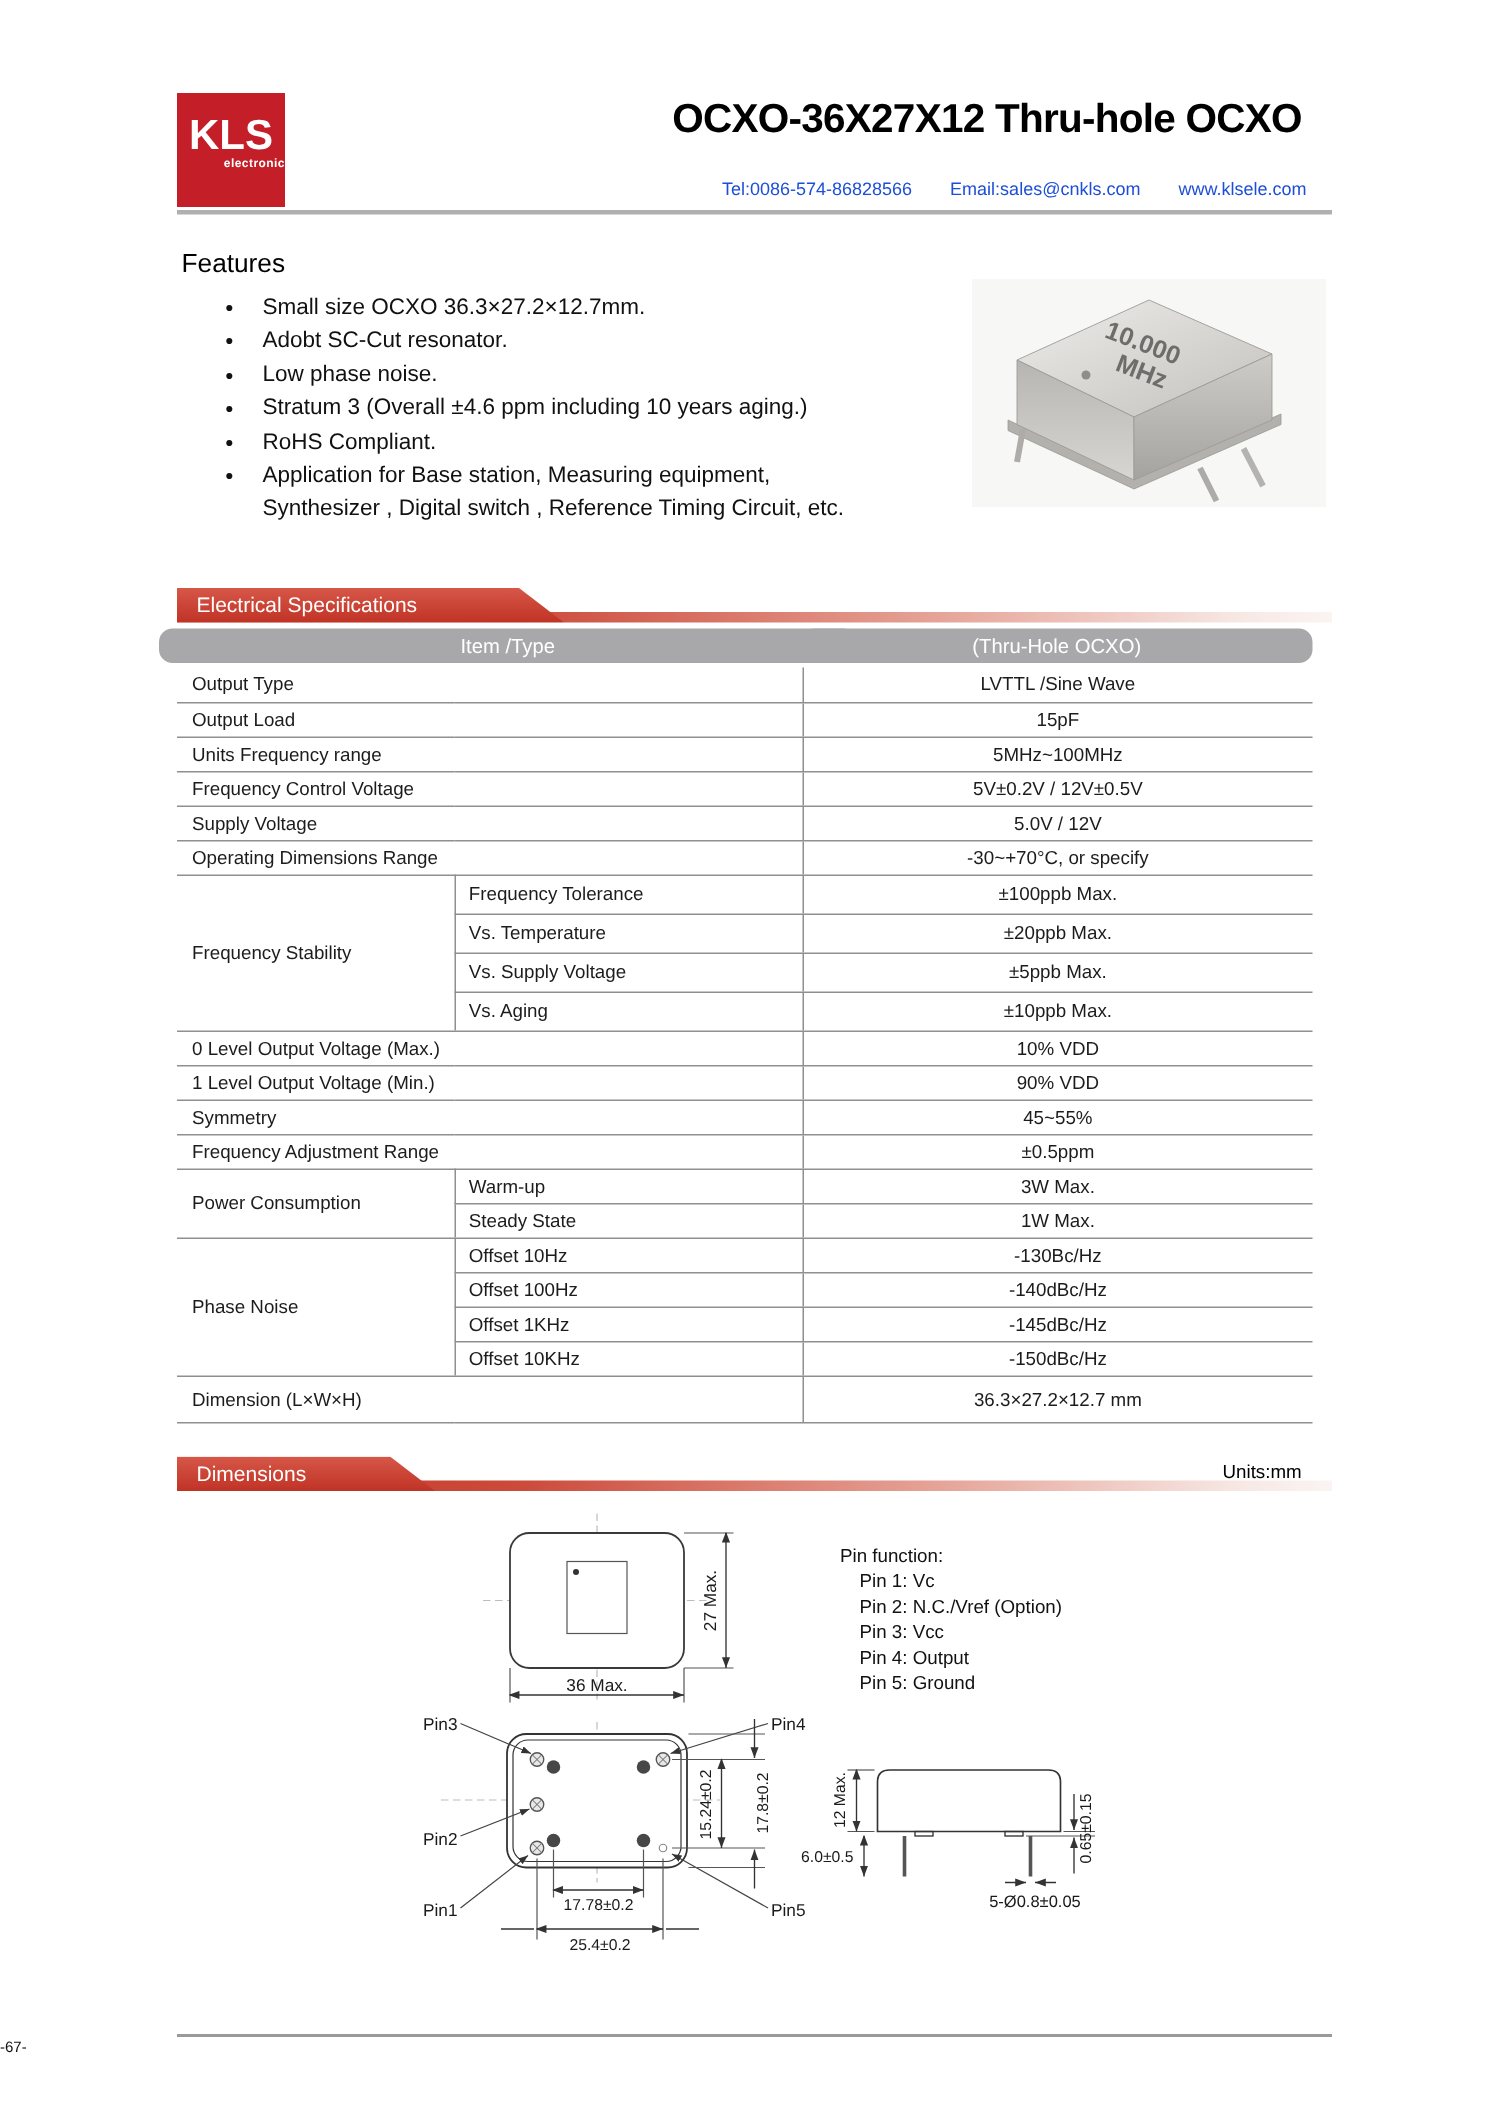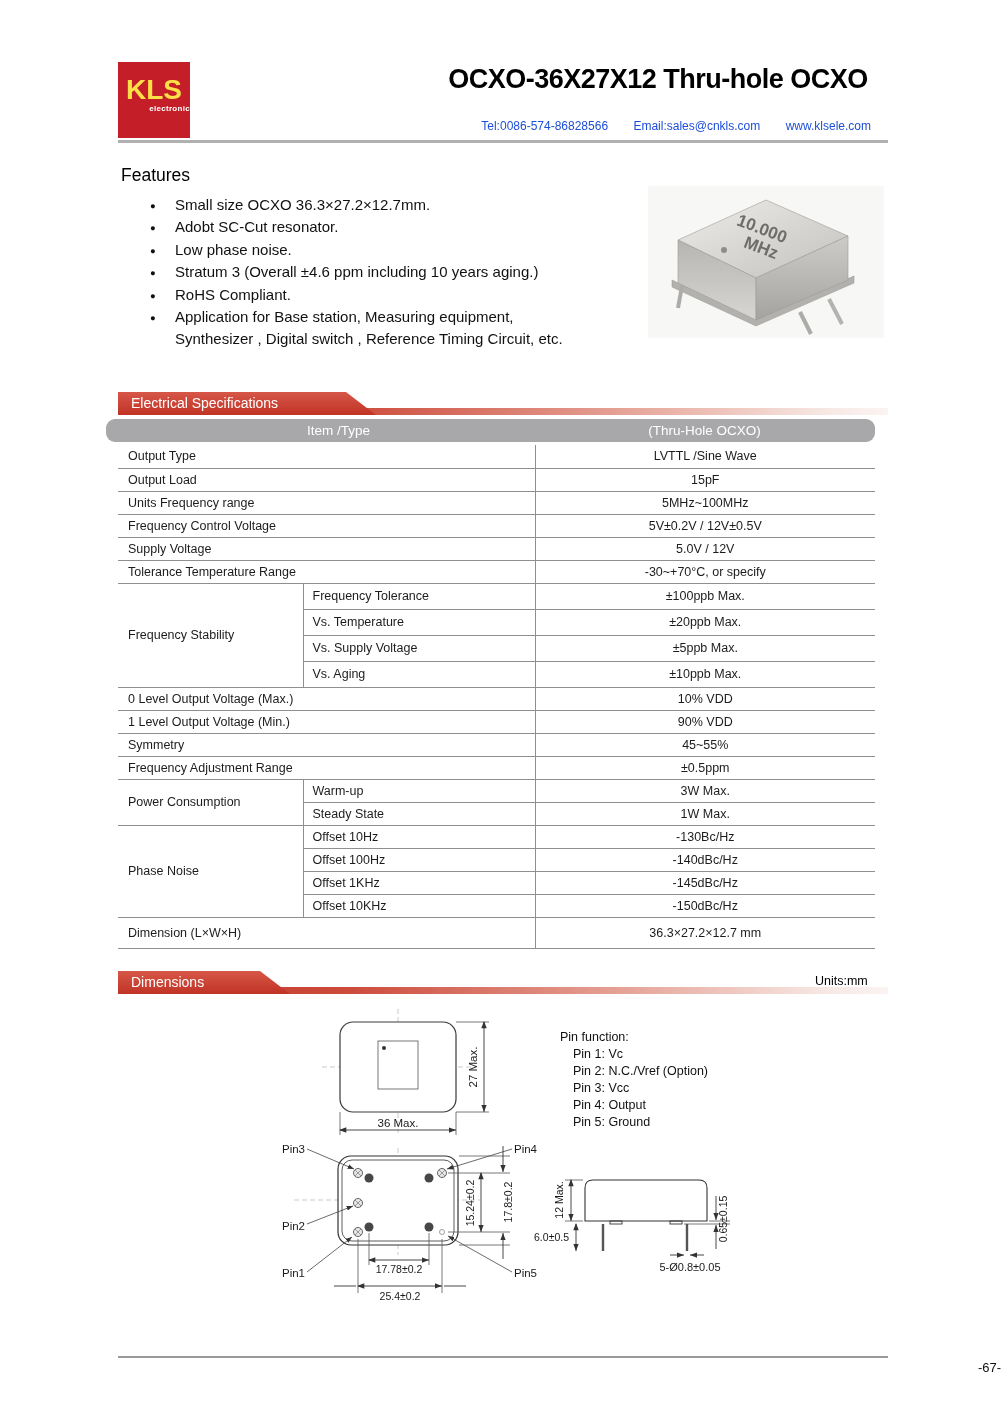--- a/index.html
+++ b/index.html
@@ -1,21 +1,21 @@
 <!DOCTYPE html>
 <html><head>
 <meta charset="utf-8">
 <style>
   html,body { margin:0; padding:0; }
   body { width:1001px; height:1415px; background:#ffffff; font-family:"Liberation Sans", sans-serif; color:#1a1a1a; position:relative; }
   .abs { position:absolute; }
 
   
   .logo { left:118px; top:62px; width:72px; height:76px; background:#c41f28; text-align:center; }
-  .logo-kls { color:#fde047; font-weight:bold; font-size:28px; letter-spacing:0px; margin-top:14px; line-height:28px; font-family:"Liberation Sans",sans-serif; }
+  .logo-kls { color:#ffffff; font-weight:bold; font-size:28px; letter-spacing:0px; margin-top:14px; line-height:28px; font-family:"Liberation Sans",sans-serif; }
   .logo-sub { color:#fff; font-size:8px; font-weight:bold; letter-spacing:0.3px;text-align:right; }
   .doc-title { left:428px; top:64px; width:460px; text-align:center; font-size:27px; font-weight:bold; color:#000; letter-spacing:-0.5px; white-space:nowrap; }
   .contact { left:411px; top:119px; width:460px; text-align:right; font-size:12px; color:#1d4ed8; white-space:nowrap; }
   .contact span { margin-left:22px; }
   .hr-header { left:118px; top:140px; width:770px; height:3px; background:#b0b0b0; }
 
   
   .features-heading { left:121px; top:165px; font-size:17.5px; color:#000; }
   .features-list { left:146px; top:194px; width:430px; list-style:none; margin:0; padding:0; }
   .features-list li { position:relative; padding-left:29px; font-size:15px; line-height:22.4px; color:#111; }
@@ -48,21 +48,21 @@
   tr.r    { height:23px; }
   tr.tall { height:26px; }
   tr.last { height:31px; }
 
   
   .pinfunc { left:560px; top:1029px; font-size:12.5px; line-height:17px; color:#111; }
   .pinfunc .pf-line { padding-left:13px; }
 
   
   .footer-line { left:118px; top:1356px; width:770px; height:2px; background:#9a9a9a; }
-  .page-num { left:0; top:1360px; width:1001px; text-align:right; font-size:13px; color:#111; }
+  .page-num { left:0; top:1360px; width:1001px; text-align:left; font-size:10px; color:#111; }
 
   svg text { font-family:"Liberation Sans", sans-serif; }
 </style>
 </head>
 <body>
 
 <div class="abs logo">
   <div class="logo-kls">KLS</div>
   <div class="logo-sub">electronic</div>
 </div>
@@ -148,21 +148,21 @@
         </tr>
     <tr class="r">
           <td class="item" colspan="2">Frequency Control Voltage</td>
           <td class="val">5V±0.2V / 12V±0.5V</td>
         </tr>
     <tr class="r">
           <td class="item" colspan="2">Supply Voltage</td>
           <td class="val">5.0V / 12V</td>
         </tr>
     <tr class="r">
-          <td class="item" colspan="2">Tolerance Temperature Range</td>
+          <td class="item" colspan="2">Operating Dimensions Range</td>
           <td class="val">-30~+70°C, or specify</td>
         </tr>
 
     <tr class="tall">
           <td class="item" rowspan="4">Frequency Stability</td>
         <td class="sub">Frequency Tolerance</td>
           <td class="val">±100ppb Max.</td>
         </tr>
     <tr class="tall">
           <td class="sub">Vs. Temperature</td>

